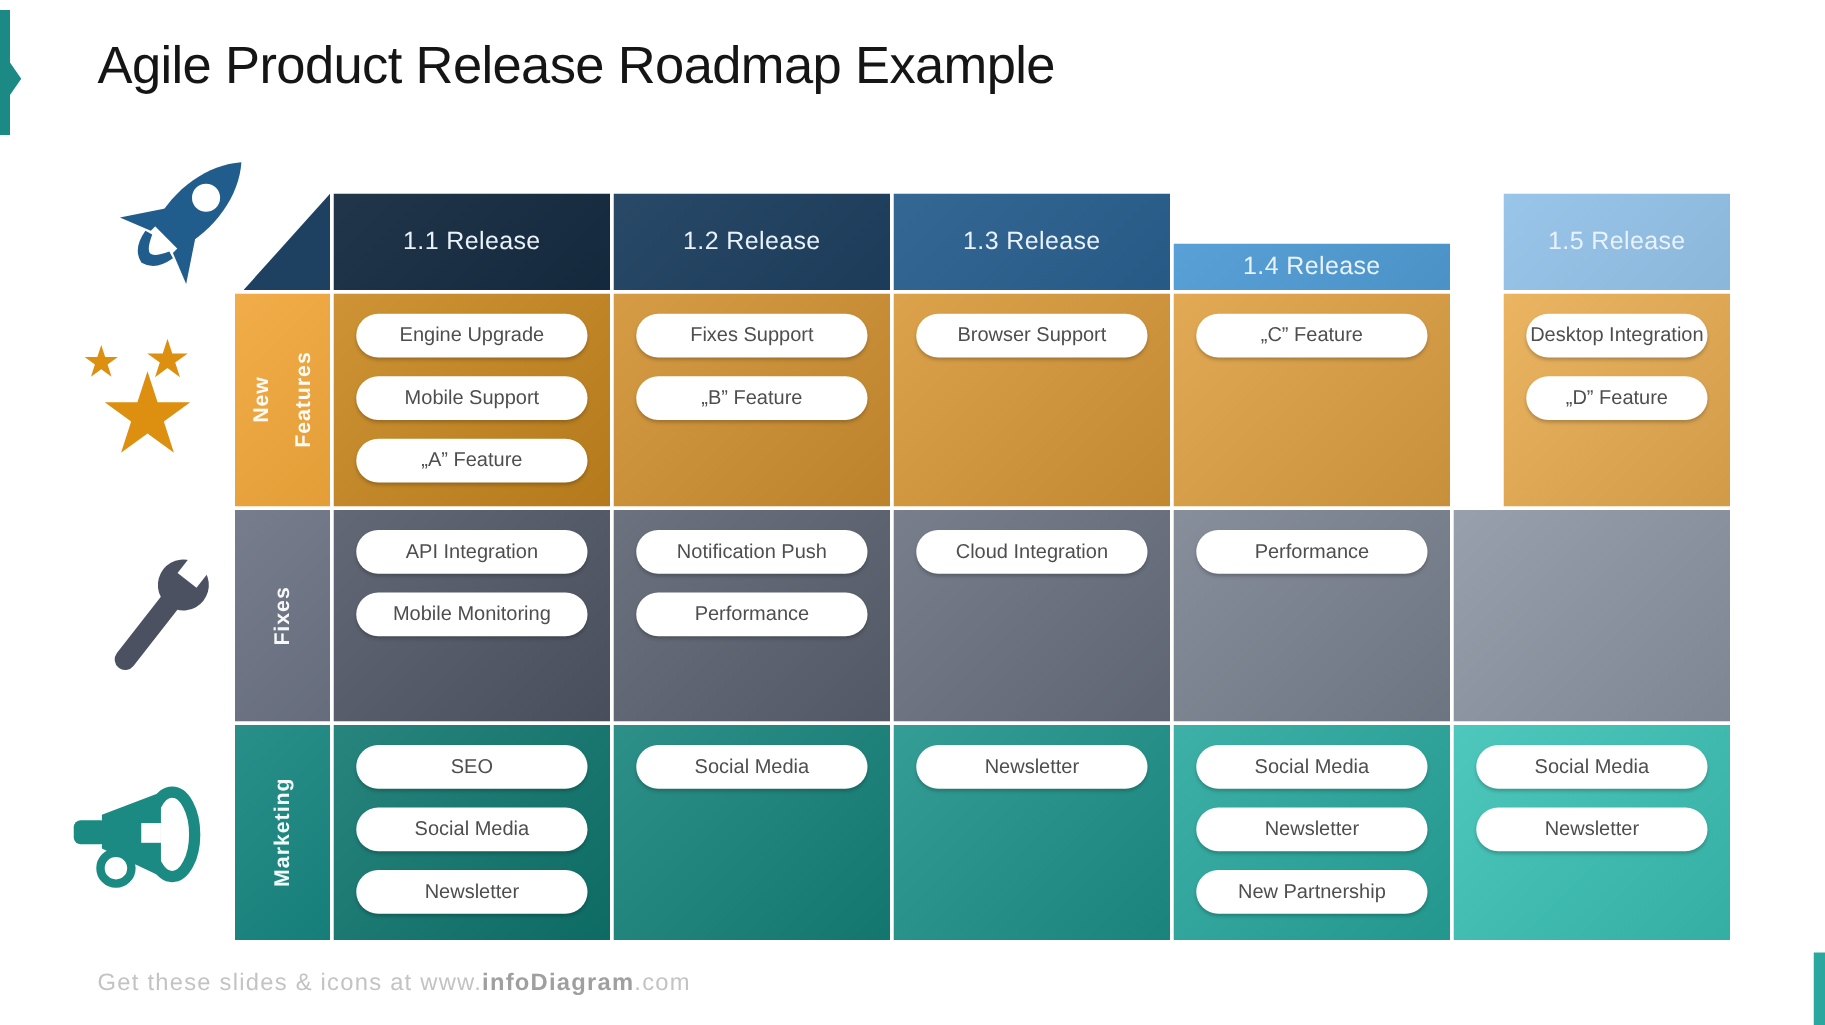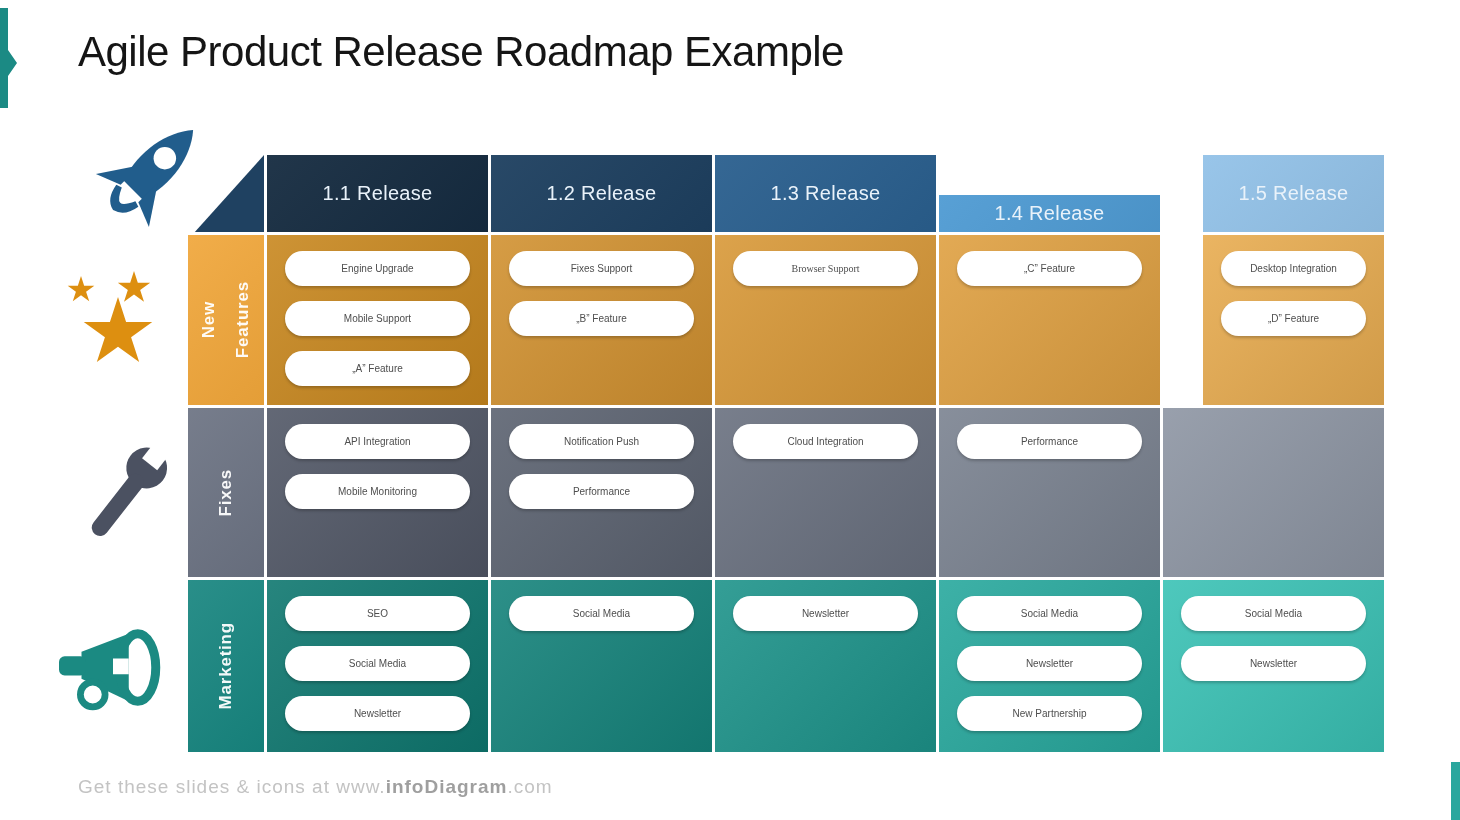--- a/index.html
+++ b/index.html
@@ -40,21 +40,21 @@
            background-image:linear-gradient(135deg, rgba(255,255,255,.05), rgba(0,0,0,.06)); }
   .rlabel { display:flex; align-items:center; justify-content:center;
             background-image:linear-gradient(135deg, rgba(255,255,255,.08), rgba(0,0,0,.05)); }
   .rlabel span { writing-mode:vertical-rl; transform:rotate(180deg);
                  color:rgba(255,255,255,.95); font-size:17px; font-weight:700;
                  letter-spacing:0.8px; white-space:pre-line; text-align:center; line-height:2.0; }
   .cell { padding:16px 18px; display:flex; flex-direction:column; gap:15px;
           background-image:linear-gradient(135deg, rgba(255,255,255,.10), rgba(0,0,0,.10)); }
   .pill { background:#ffffff; border-radius:18px; height:35px; flex:0 0 35px;
           display:flex; align-items:center; justify-content:center;
-          font-size:10px; color:#4e4e4e; box-shadow:0 2px 3px rgba(0,0,0,.22);text-align:center; }
+          font-size:16px; color:#4e4e4e; box-shadow:0 2px 3px rgba(0,0,0,.22);text-align:center; }
 </style>
 </head>
 <body>
 
 <div class="slide">
 
   <svg class="accent-tl" width="18" height="100" viewBox="0 0 18 100">
     <path d="M0 0 H8 V42 L17 55 L8 68 V100 H0 Z" fill="#1b8a84"></path>
   </svg>
   <div class="accent-br" style="background-color: rgb(42, 167, 158);"></div>
@@ -131,21 +131,21 @@
       </div>
     <div class="cell" style="background-color: rgb(200, 135, 30);">
       <div class="pill">Engine Upgrade</div>
       <div class="pill">Mobile Support</div>
       <div class="pill">„A” Feature</div>
     </div>
     <div class="cell" style="background-color: rgb(209, 145, 48);">
       <div class="pill">Fixes Support</div>
       <div class="pill">„B” Feature</div>
     </div>
-    <div class="cell" style="background-color: rgb(216, 152, 55); font-family: Liberation Serif, serif;">
+    <div class="cell" style="background-color: rgb(216, 152, 55);">
       <div class="pill">Browser Support</div>
     </div>
     <div class="cell" style="background-color: rgb(223, 160, 65);">
       <div class="pill">„C” Feature</div>
     </div>
     <div class="cell" style="background-color: rgb(232, 172, 80); margin-left: 40px;">
       <div class="pill">Desktop Integration</div>
       <div class="pill">„D” Feature</div>
     </div>
 

